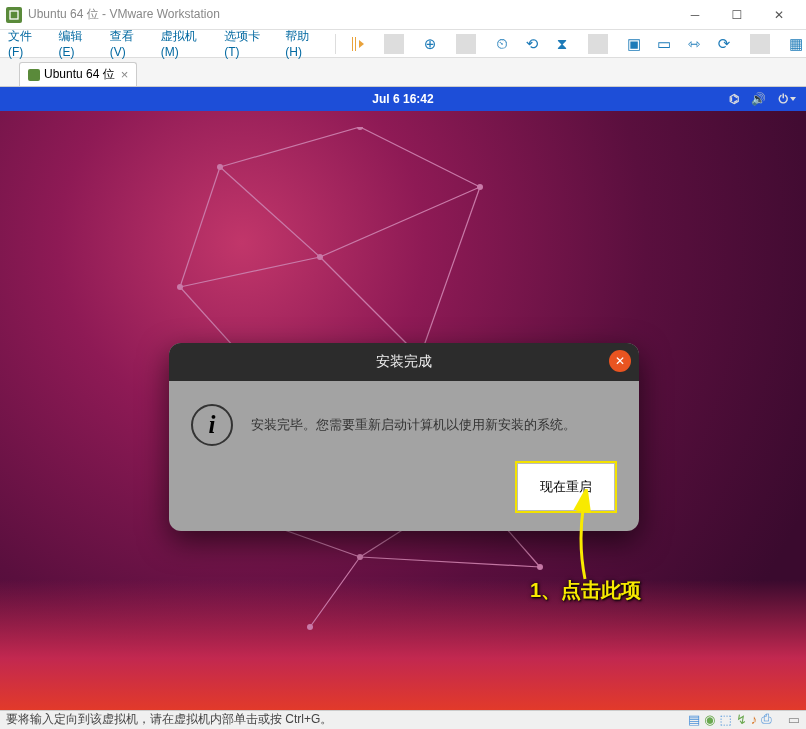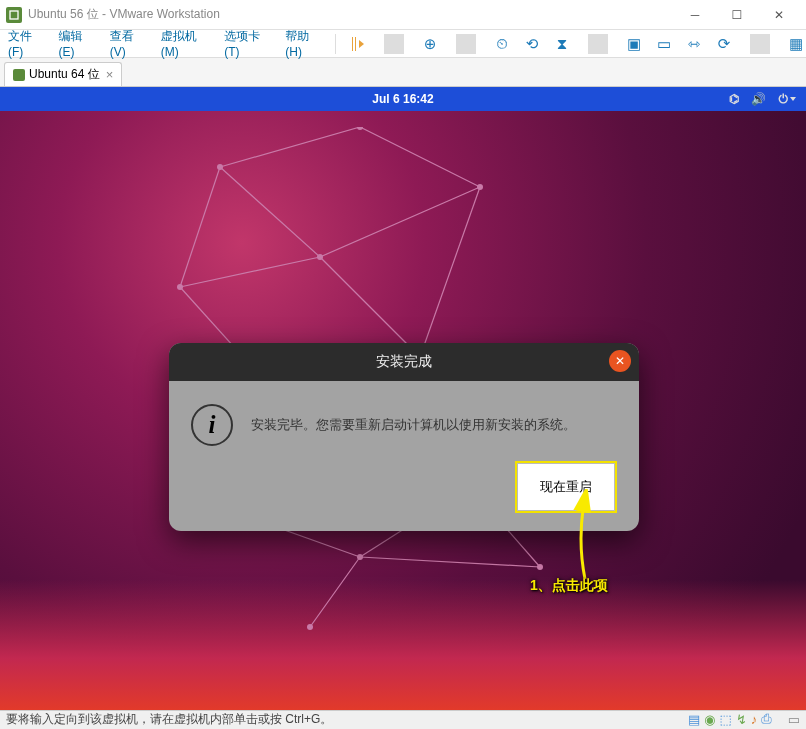--- a/index.html
+++ b/index.html
@@ -17,21 +17,21 @@
 .menu-bar .menu-item { padding: 0 8px; color: #0369a1; cursor: pointer; }
 .menu-bar .sep { width: 1px; height: 20px; background: #ddd; margin: 0 6px; }
 .menu-bar .toolbar-icons { display: flex; align-items: center; gap: 10px; padding-left: 6px;}
 .menu-bar .toolbar-icons span { color: #1e7bb8; font-size: 15px; cursor: pointer; width: 20px; text-align:center;}
 .menu-bar .pause-icon{ display:inline-flex; gap:2px; align-items:center; padding:0 4px;}
 .menu-bar .pause-icon i{ width:4px; height:14px; background:#e9a23b; display:block;}
 .menu-bar .pause-icon b{ width:0;height:0;border-top:4px solid transparent;border-bottom:4px solid transparent;border-left:5px solid #e9a23b; margin-left:2px;}
 
 
 .tab-strip { height: 28px; background: #f5f5f5; display: flex; align-items: flex-end; padding: 4px 4px 0 4px; }
-.tab { display: flex; align-items: center; background: #fff; border: 1px solid #ccc; border-bottom: none; padding: 3px 8px; font-size: 12px; border-radius: 3px 3px 0 0; }
+.tab { display: flex; align-items: center; background: #fff; border: 1px solid #ccc; border-bottom: none; padding: 3px 8px; font-size: 12px; border-radius: 3px 3px 0 0; margin-left: 15px; }
 .tab .tab-icon { width: 12px; height: 12px; background: #5a8a3a; border-radius: 2px; margin-right: 4px; display:inline-block;}
 .tab .close { margin-left: 6px; color: #888; cursor: pointer; font-size: 13px; }
 
 
 .vm-area { position: relative; width: 806px; height: 624px; background: #000; overflow: hidden; border-top: 1px solid #ccc;}
 .ubuntu-bg { position: absolute; inset: 0; background: radial-gradient(circle at 30% 25%, #c1366a 0%, #8e1a55 25%, #5a0f3e 55%, #3a0a2e 85%); }
 .ubuntu-bg::after{content:"";position:absolute;left:0;right:0;bottom:0;height:130px;background:linear-gradient(0deg,#e23a2a 0%,#c22850 40%, transparent 100%);}
 .ubuntu-geo { position: absolute; top: 40px; left: 160px; width: 480px; height: 520px; }
 .ubuntu-geo line { stroke: #c97aa8; stroke-width: 1.2; }
 .ubuntu-geo circle { fill: #c97aa8; }
@@ -45,41 +45,41 @@
 .dialog-header { background: #2c2c2c; color: #eee; height: 38px; display: flex; align-items: center; justify-content: center; font-size: 14px; position: relative; font-weight:500;}
 .dialog-header .close-btn { position: absolute; right: 8px; top: 7px; width: 22px; height: 22px; border-radius: 50%; background: #e95420; display: flex; align-items: center; justify-content: center; color: #fff; font-size: 12px; cursor: pointer; }
 .dialog-body { display: flex; padding: 20px 24px 14px 22px; align-items: center; gap: 18px; min-height: 82px;}
 .dialog-body .info-icon { width: 42px; height: 42px; border: 2.5px solid #333; border-radius: 50%; display: flex; align-items: center; justify-content: center; font-family: Georgia, serif; font-size: 25px; font-weight: bold; font-style: italic; flex: 0 0 auto;}
 .dialog-body .msg { font-size: 13px; color: #333; line-height: 1.5; }
 .dialog-actions { padding: 0 24px 20px; display: flex; justify-content: flex-end; }
 .dialog-actions button { background: #fff; border: 1px solid #bbb; padding: 14px 22px; font-size: 13px; cursor: pointer; outline: 2px solid #f3e200; outline-offset: 0; }
 
 
 .annotation-arrow { position: absolute; left: 567px; top: 402px; pointer-events: none; }
-.annotation-text { position: absolute; left: 530px; top: 490px; color: #f8ea00; font-size: 14px; font-weight: 700; text-shadow: 0 0 4px #000, 1px 1px 2px #000; pointer-events: none; }
+.annotation-text { position: absolute; left: 530px; top: 490px; color: #f8ea00; font-size: 20px; font-weight: 700; text-shadow: 0 0 4px #000, 1px 1px 2px #000; pointer-events: none; }
 
 
 .status-bar { height: 19px; background: #f0f0f0; display: flex; align-items: flex-start; font-size: 12px; color: #444; padding: 0 6px; border-top: 1px solid #ccc;}
 .status-bar .tray { margin-left: auto; display: flex; gap: 4px; align-items: center; }
 .status-bar .tray span { font-size: 13px; cursor: pointer; }
 
 
 .pwr{display:inline-flex;align-items:center;gap:2px;}
 .pwr::after{content:"";width:0;height:0;border-left:3px solid transparent;border-right:3px solid transparent;border-top:4px solid #ddd;}
 </style>
 </head>
 <body>
 
 <div class="title-bar">
   <span class="win-icon">
     <svg width="10" height="10" viewBox="0 0 10 10">
         <rect x="1" y="1" width="8" height="8" fill="none" stroke="#fff" stroke-width="1.3"></rect>
       </svg>
   </span>
-  <span>Ubuntu 56 位 - VMware Workstation</span>
+  <span>Ubuntu 64 位 - VMware Workstation</span>
   <div class="win-controls">
     <span>─</span>
     <span>☐</span>
     <span>✕</span>
   </div>
 </div>
 
 <div class="menu-bar">
   <div class="menu-group">
     <span class="menu-item">文件(F)</span>

